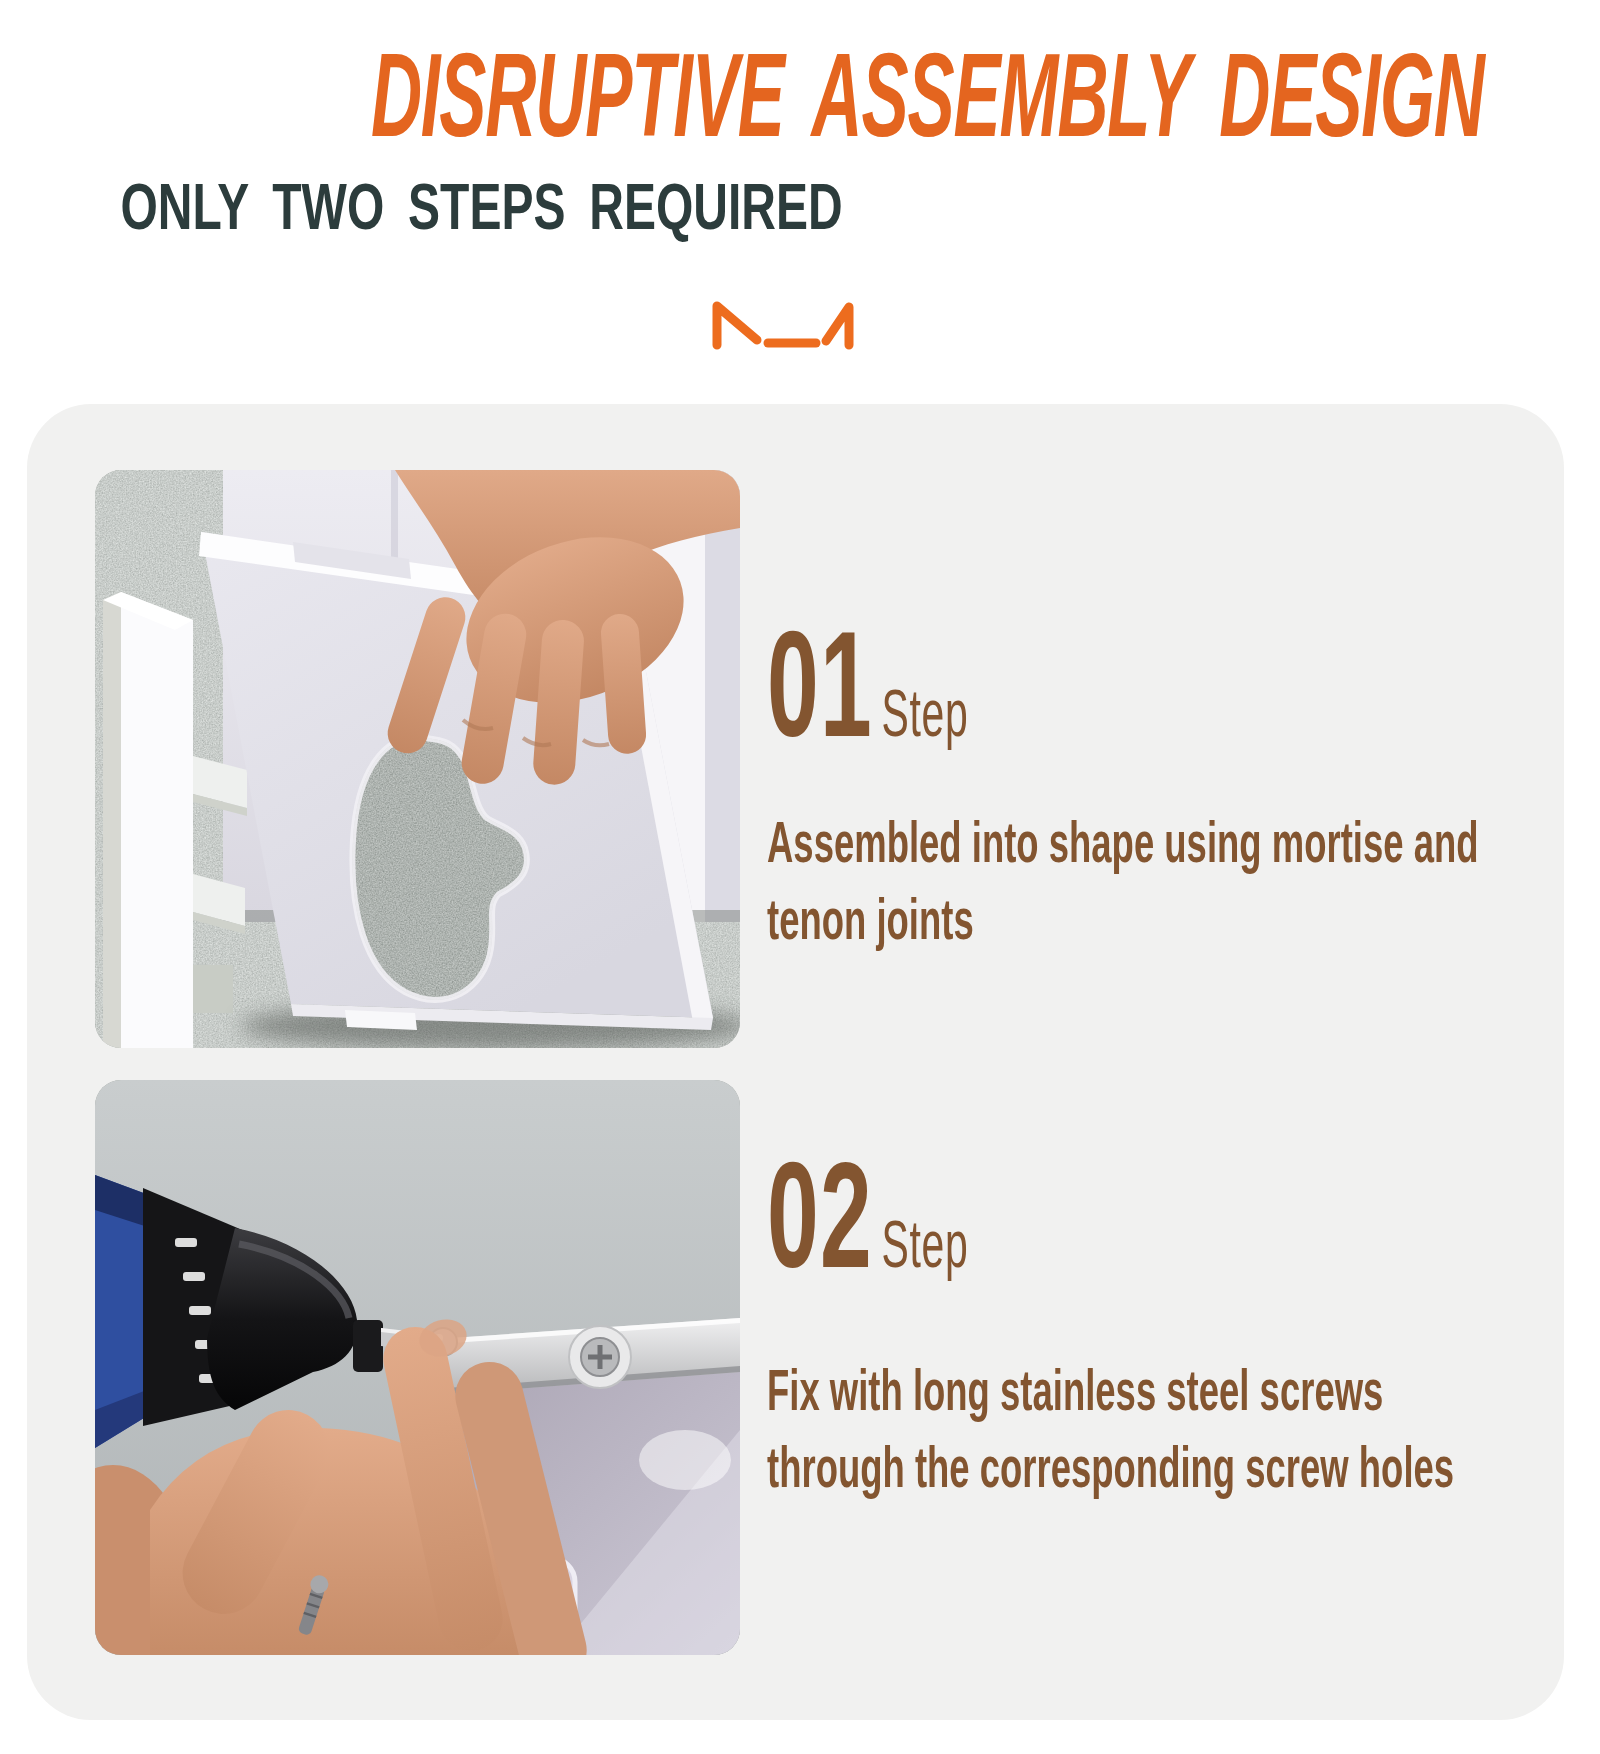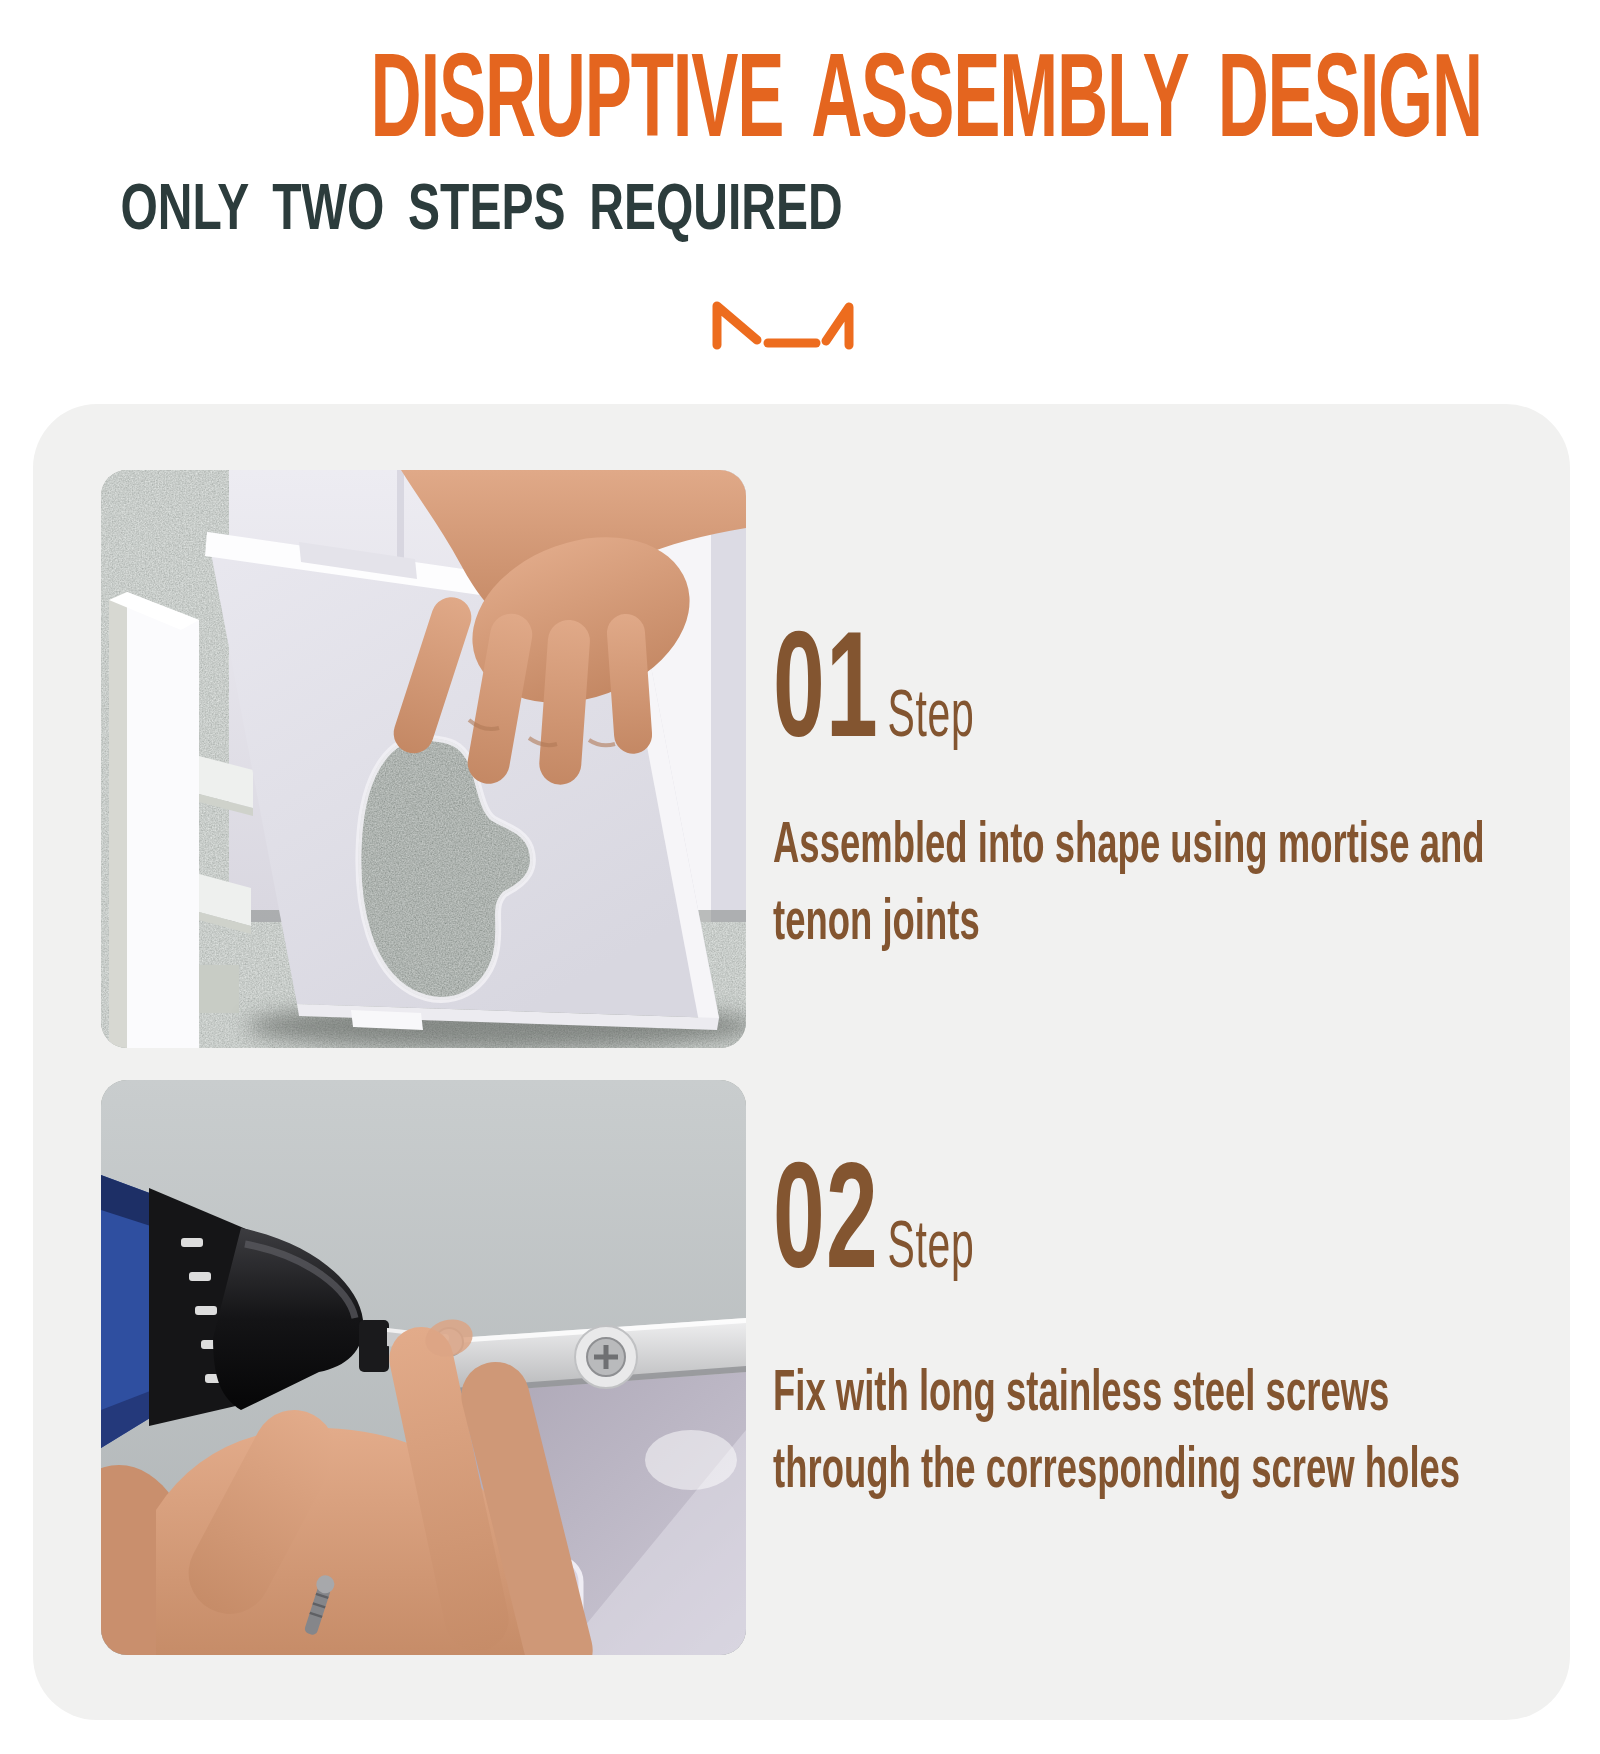--- a/index.html
+++ b/index.html
@@ -6,38 +6,38 @@
     --accent:#E4651F; --logo:#ED6C1E; --subtitle:#2C3C3C;
     --step:#835530; --card_bg:#F1F1F0; --page_bg:#FFFFFF;
   }
   html,body{margin:0;padding:0;}
   body{
     width:1600px;height:1754px;position:relative;overflow:hidden;
     background:var(--page_bg,#fff);
     font-family:"Liberation Sans","DejaVu Sans",sans-serif;
   }
   
-  .title-wrap{position:absolute;top:34px;left:0;width:1600px;text-align:center;}
+  .title-wrap{position:absolute;top:34px;left:0;width:1600px;text-align:center;font-style:italic;}
   .title-inner{
     display:inline-block;white-space:nowrap;line-height:1.05;
     font-size:118px;font-weight:bold;letter-spacing:-2px;word-spacing:20px;
     color:var(--accent,#E4651F);
     transform:scaleX(0.60);transform-origin:center top;
   }
   .subtitle-wrap{position:absolute;top:172px;left:0;width:1600px;text-align:left;}
   .subtitle-inner{
     display:inline-block;white-space:nowrap;line-height:1.1;
     font-size:64px;font-weight:bold;word-spacing:14px;
     color:var(--subtitle,#2C3C3C);
     transform:scaleX(0.75);transform-origin:center top;
   }
   .brand-mark{position:absolute;top:299px;left:710px;width:148px;height:52px;}
   
   .card{
-    position:absolute;left:33px;top:404px;width:1537px;height:1316px;
+    position:absolute;left:27px;top:404px;width:1537px;height:1316px;
     background:var(--card_bg,#F1F1F0);border-radius:64px;overflow:hidden;
   }
   .photo{
     position:absolute;left:68px;width:645px;border-radius:26px;overflow:hidden;
     background:#9aa09a;
   }
   .photo-1{top:66px;height:578px;}
   .photo-2{top:676px;height:575px;}
   .photo svg{display:block;}
   

